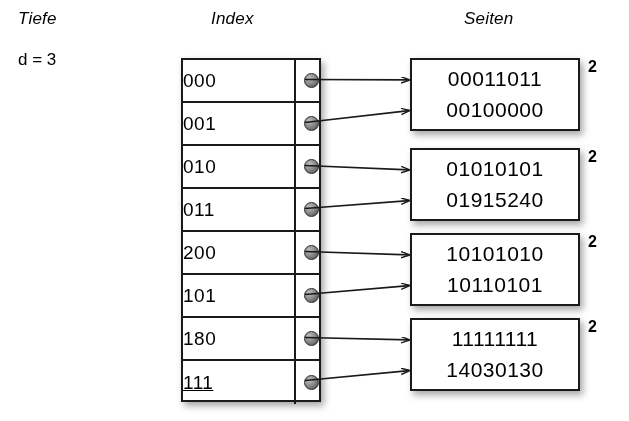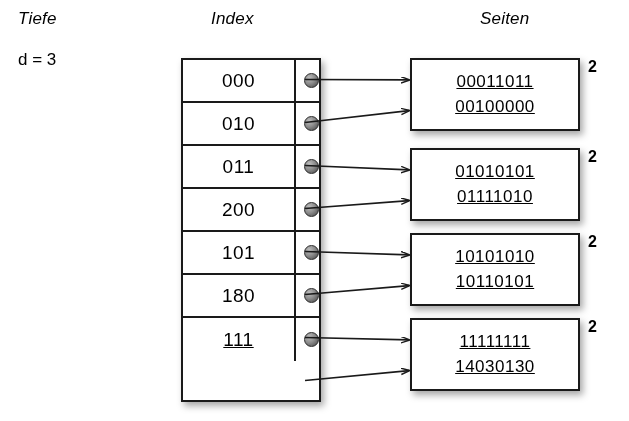--- a/index.html
+++ b/index.html
@@ -26,21 +26,21 @@
   .col-heading {
     position: absolute;
     font-style: italic;
     font-size: 17px;
     font-weight: 400;
     letter-spacing: 0.2px;
     white-space: nowrap;
   }
   #heading-tiefe  { left: 18px;  top: 9px; }
   #heading-index  { left: 211px; top: 9px; }
-  #heading-seiten { left: 464px; top: 9px; margin-left: 16px; }
+  #heading-seiten { left: 464px; top: 9px; }
 
   
   #depth-value {
     position: absolute;
     left: 18px;
     top: 50px;
     font-size: 17px;
     white-space: nowrap;
   }
 
@@ -61,21 +61,20 @@
     height: 43px;
     box-sizing: border-box;
     border-bottom: 2px solid #1a1a1a;
     display: flex;
     align-items: center;
   }
   .index-row:last-child { border-bottom: none; text-decoration: underline; }
   .index-key {
     width: 112px;
     box-sizing: border-box;
-    text-align: center;
     font-size: 19px;
     letter-spacing: 0.5px;
   }
   .index-ptr-cell {
     flex: 1;
     height: 100%;
     box-sizing: border-box;
     border-left: 2px solid #1a1a1a;
     display: flex;
     align-items: center;
@@ -100,24 +99,23 @@
     box-sizing: border-box;
     background: #ffffff;
     border: 2px solid #1a1a1a;
     box-shadow: 3px 4px 7px rgba(0,0,0,0.35);
     display: flex;
     flex-direction: column;
     align-items: center;
     justify-content: center;
   }
   .page-line {
-    font-size: 17px;
+    font-size: 21px;
     letter-spacing: 0.5px;
     line-height: 1.45;
-    text-decoration: underline;
   }
   #page-box-0 { top: 58px; }
   #page-box-1 { top: 148px; }
   #page-box-2 { top: 233px; align-items: center; }
   #page-box-3 { top: 318px; }
 
   .page-count {
     position: absolute;
     left: 588px;
     font-size: 16px;
@@ -150,20 +148,26 @@
 
   <div id="index-table">
 
     <div class="index-row">
       <div class="index-key">000</div>
       <div class="index-ptr-cell">
         <span class="ptr-dot"></span>
       </div>
     </div>
 
+    <div class="index-row">
+      <div class="index-key">001</div>
+      <div class="index-ptr-cell">
+        <span class="ptr-dot"></span>
+      </div>
+    </div>
 
     <div class="index-row">
       <div class="index-key">010</div>
       <div class="index-ptr-cell">
         <span class="ptr-dot"></span>
       </div>
     </div>
 
     <div class="index-row">
       <div class="index-key">011</div>
@@ -203,21 +207,21 @@
   </div>
 
   <div class="page-box" id="page-box-0">
     <div class="page-line">00011011</div>
     <div class="page-line">00100000</div>
   </div>
   <div class="page-count" id="page-count-0">2</div>
 
   <div class="page-box" id="page-box-1">
     <div class="page-line">01010101</div>
-    <div class="page-line">01111010</div>
+    <div class="page-line">01915240</div>
   </div>
   <div class="page-count" id="page-count-1">2</div>
 
   <div class="page-box" id="page-box-2">
     <div class="page-line">10101010</div>
     <div class="page-line">10110101</div>
   </div>
   <div class="page-count" id="page-count-2">2</div>
 
   <div class="page-box" id="page-box-3">

